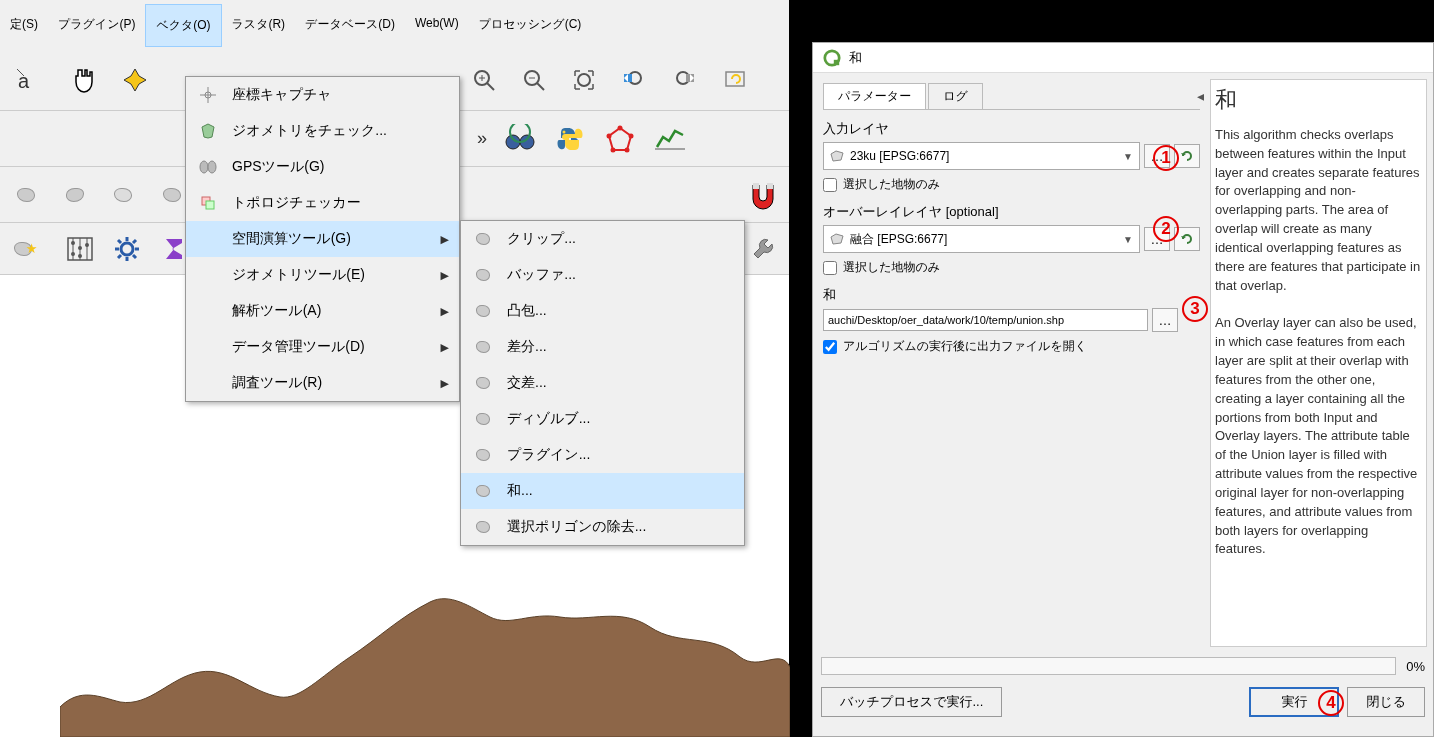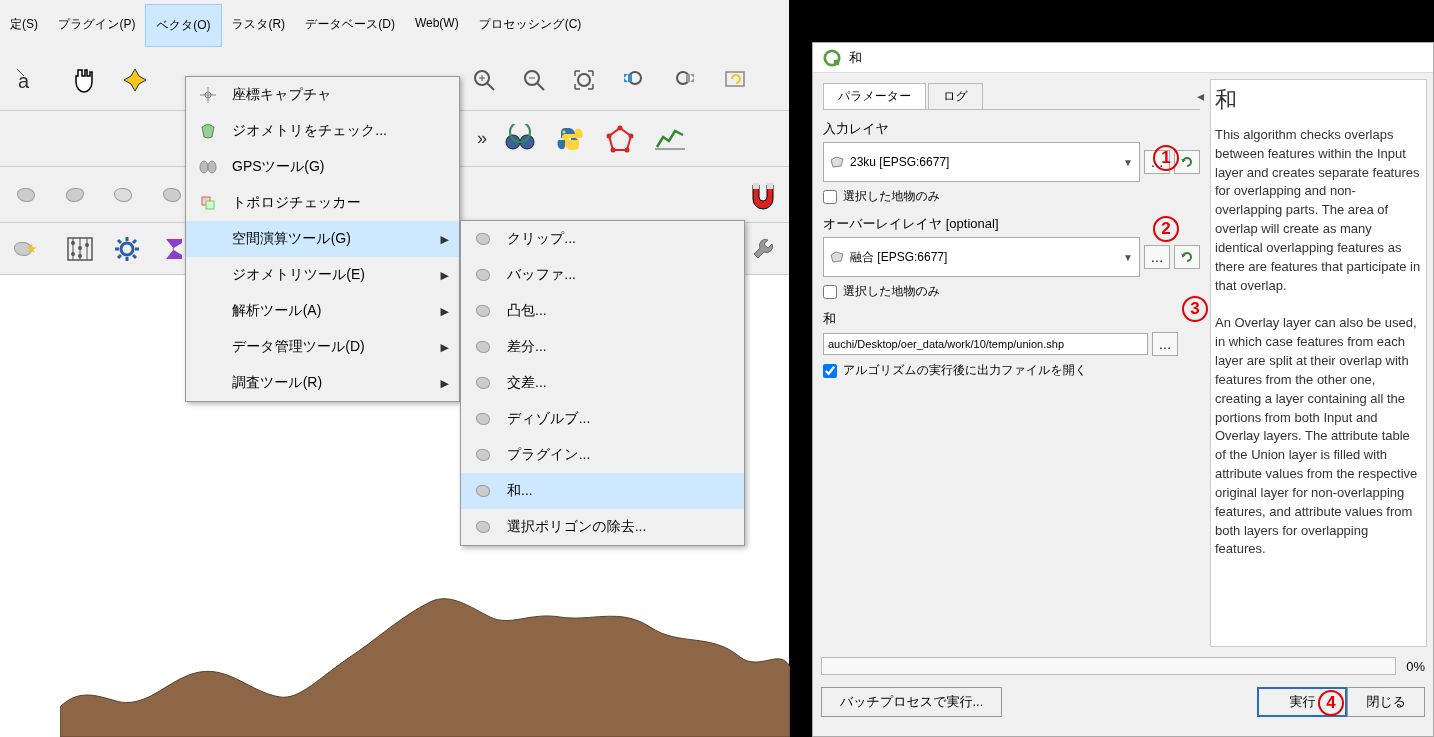--- a/index.html
+++ b/index.html
@@ -144,21 +144,21 @@
   align-items: center;
   gap: 4px;
 }
 .combo {
   flex: 1;
   display: flex;
   align-items: center;
   border: 1px solid #aaa;
   background: #fff;
   padding: 3px 6px;
-  height: 40px;
+  height: 28px;
   font-size: 12px;
 }
 .combo-arrow {
   margin-left: auto;
   font-size: 10px;
   color: #555;
 }
 .sq-btn {
   width: 26px; height: 24px;
   border: 1px solid #aaa;
@@ -194,21 +194,21 @@
 }
 .progress-bar {
   flex: 1;
   height: 18px;
   border: 1px solid #bbb;
   background: #f8f8f8;
 }
 .btn-row {
   display: flex;
   padding: 8px;
-  gap: 0;
+  gap: 8px;
 }
 .dlg-btn {
   border: 1px solid #999;
   background: #f0f0f0;
   padding: 4px 18px;
   font-size: 13px;
 }
 .dlg-btn.primary { border: 2px solid #2a6cc2; }
 .spacer { flex: 1; }
 .annot {

